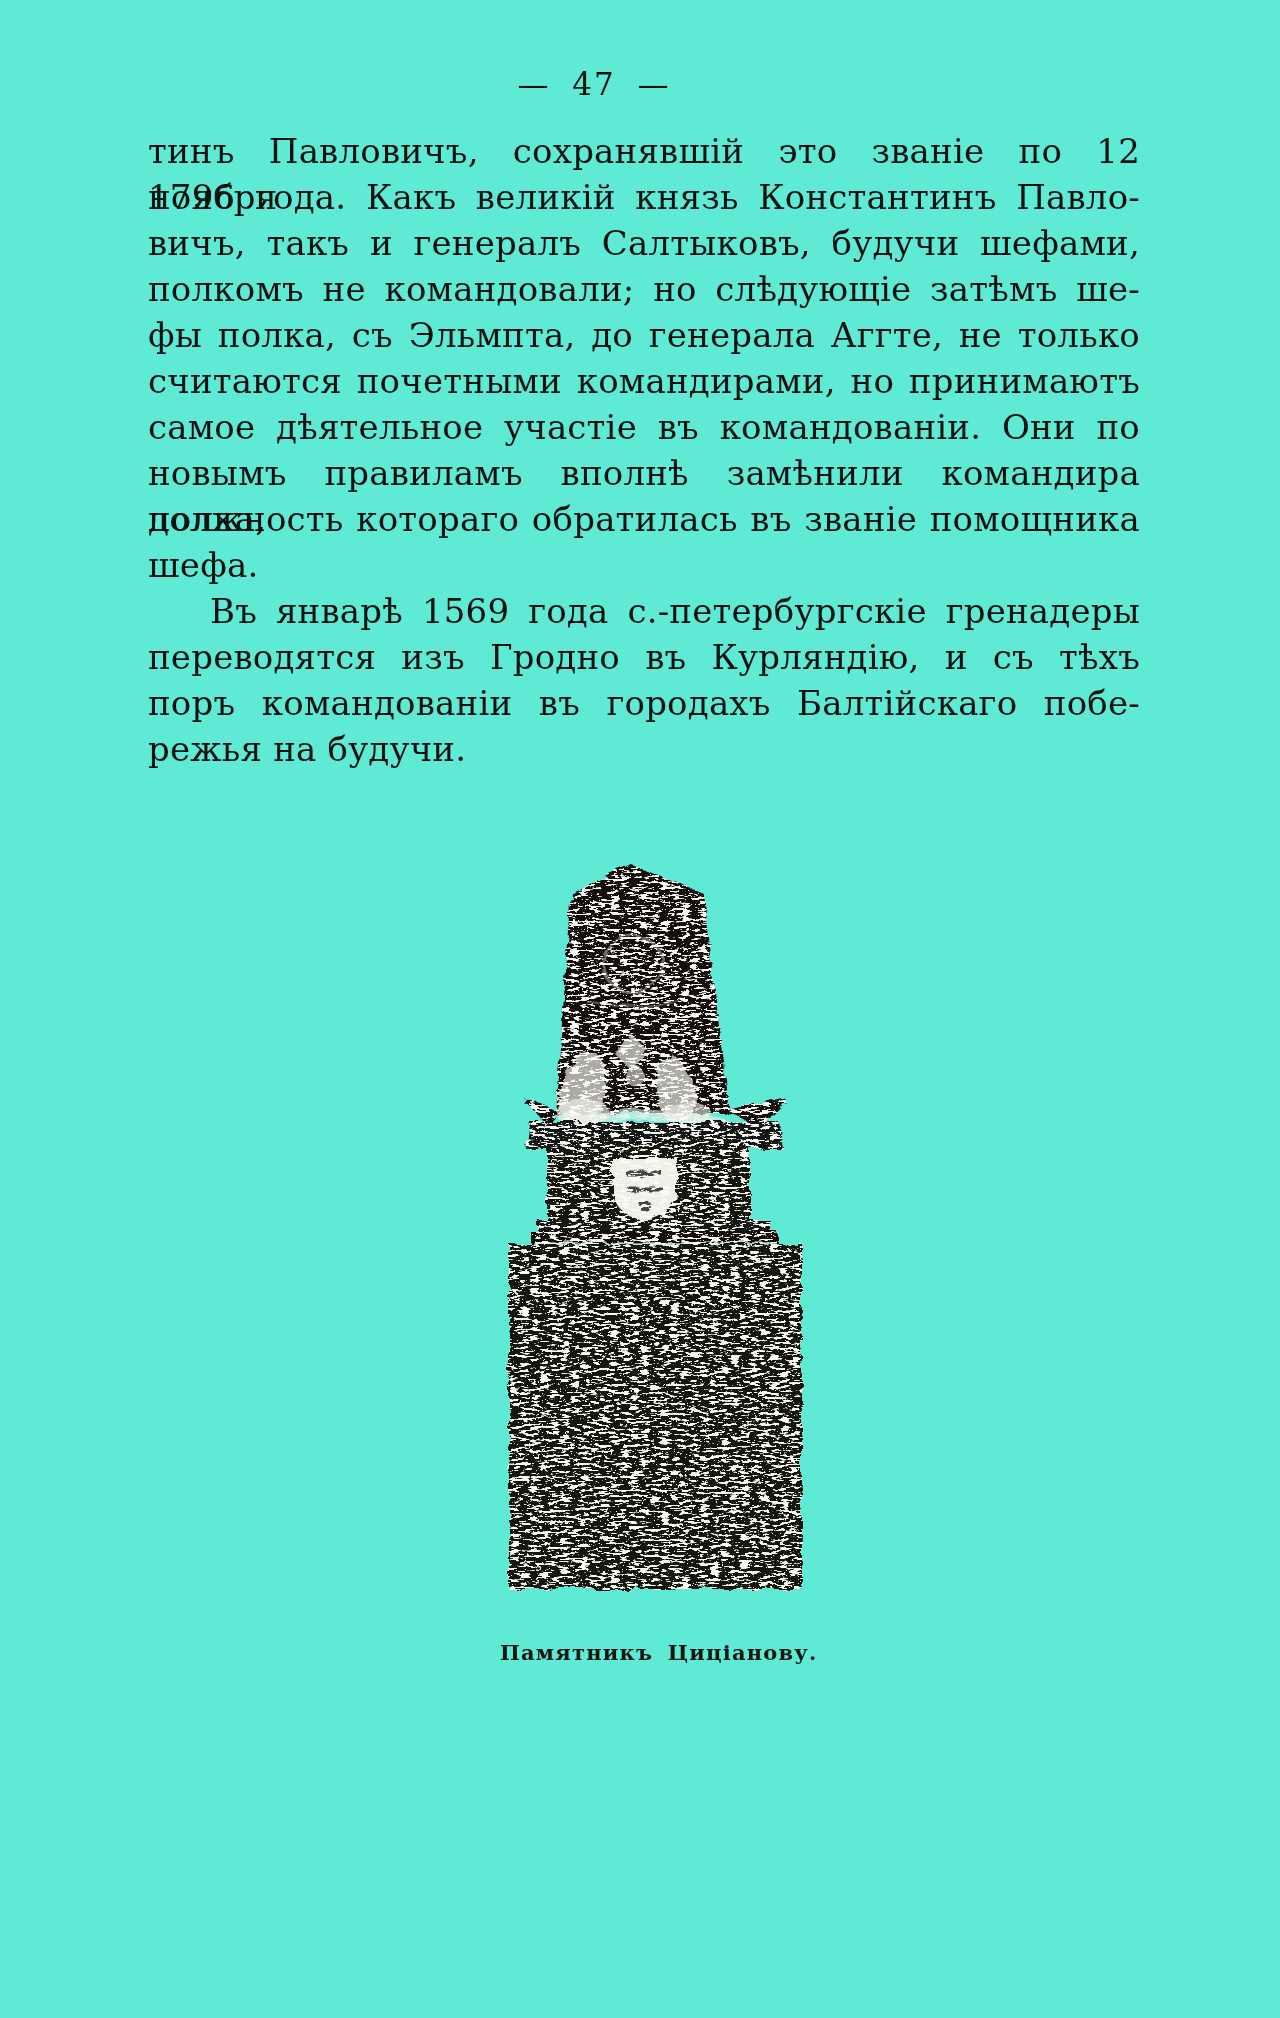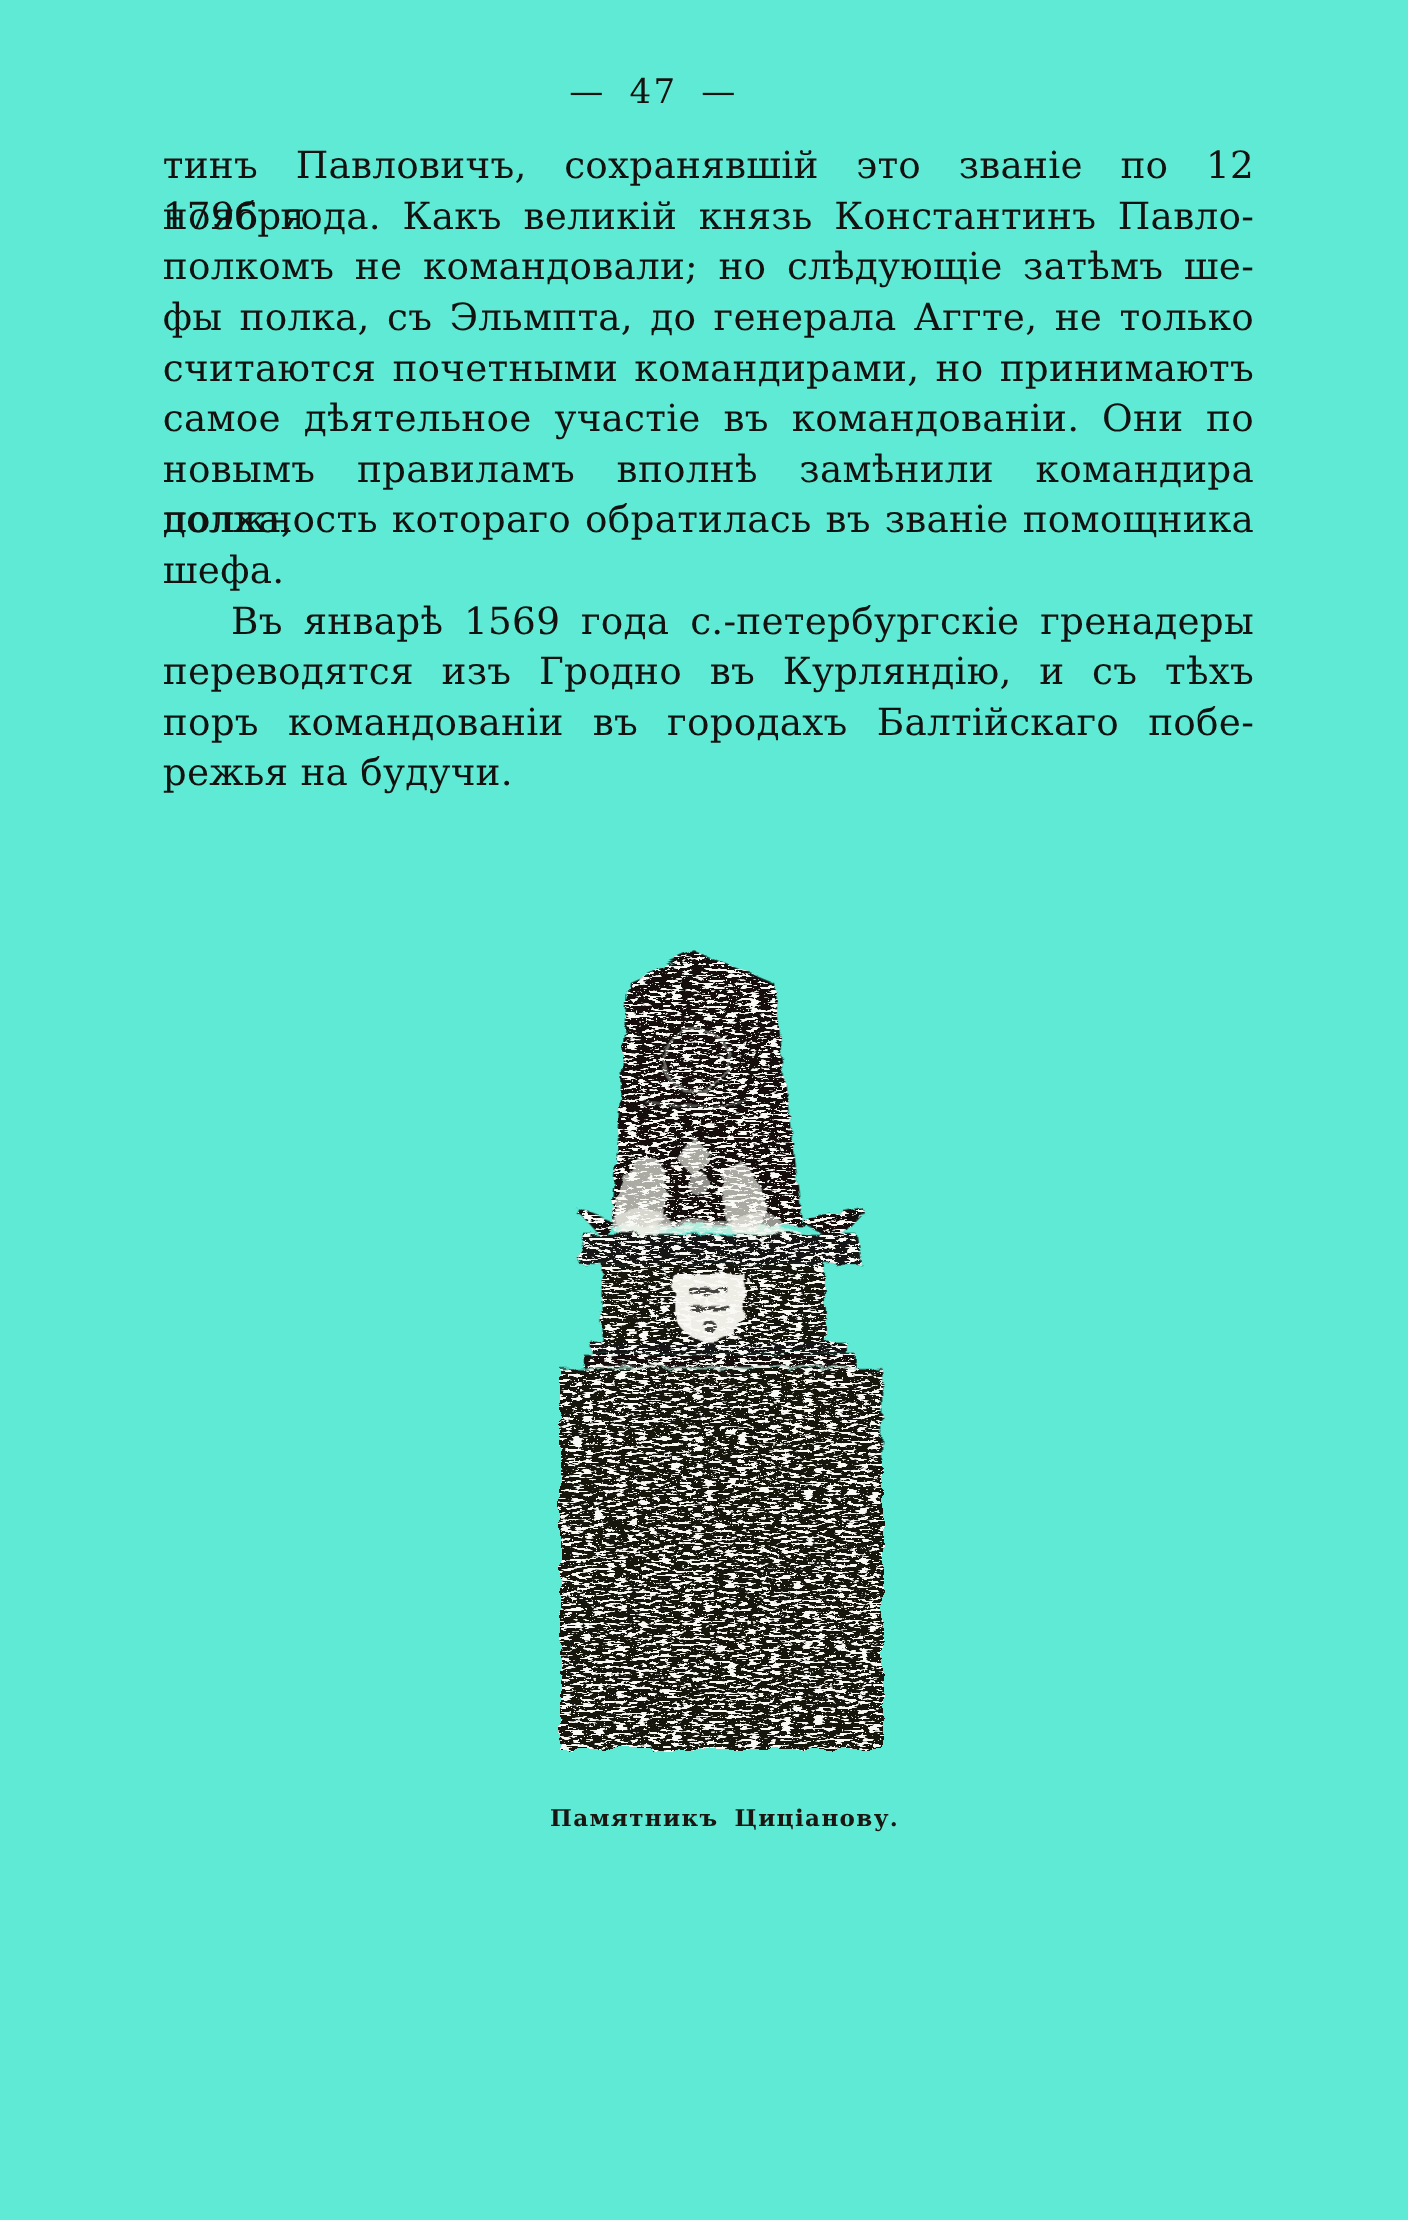--- a/index.html
+++ b/index.html
@@ -70,20 +70,21 @@
 </head>
 <body>
 
 <div class="page">
 
   <div class="page-number">— 47 —</div>
 
   <div class="text-block">
     <div class="text-line">тинъ Павловичъ, сохранявшій это званіе по 12 ноября</div>
     <div class="text-line">1796 года.  Какъ великій князь Константинъ Павло-</div>
+    <div class="text-line">вичъ, такъ и генералъ Салтыковъ, будучи шефами,</div>
     <div class="text-line">полкомъ не командовали;  но слѣдующіе затѣмъ ше-</div>
     <div class="text-line">фы полка, съ Эльмпта, до генерала Аггте, не только</div>
     <div class="text-line">считаются почетными командирами, но принимаютъ</div>
     <div class="text-line">самое дѣятельное участіе въ командованіи.  Они по</div>
     <div class="text-line">новымъ правиламъ вполнѣ замѣнили командира полка,</div>
     <div class="text-line">должность котораго обратилась въ званіе помощника</div>
     <div class="text-line lastline">шефа.</div>
     <div class="text-line indent">Въ январѣ 1569 года с.-петербургскіе гренадеры</div>
     <div class="text-line">переводятся изъ Гродно въ Курляндію, и съ тѣхъ</div>
     <div class="text-line">поръ командованіи въ городахъ Балтійскаго побе-</div>

